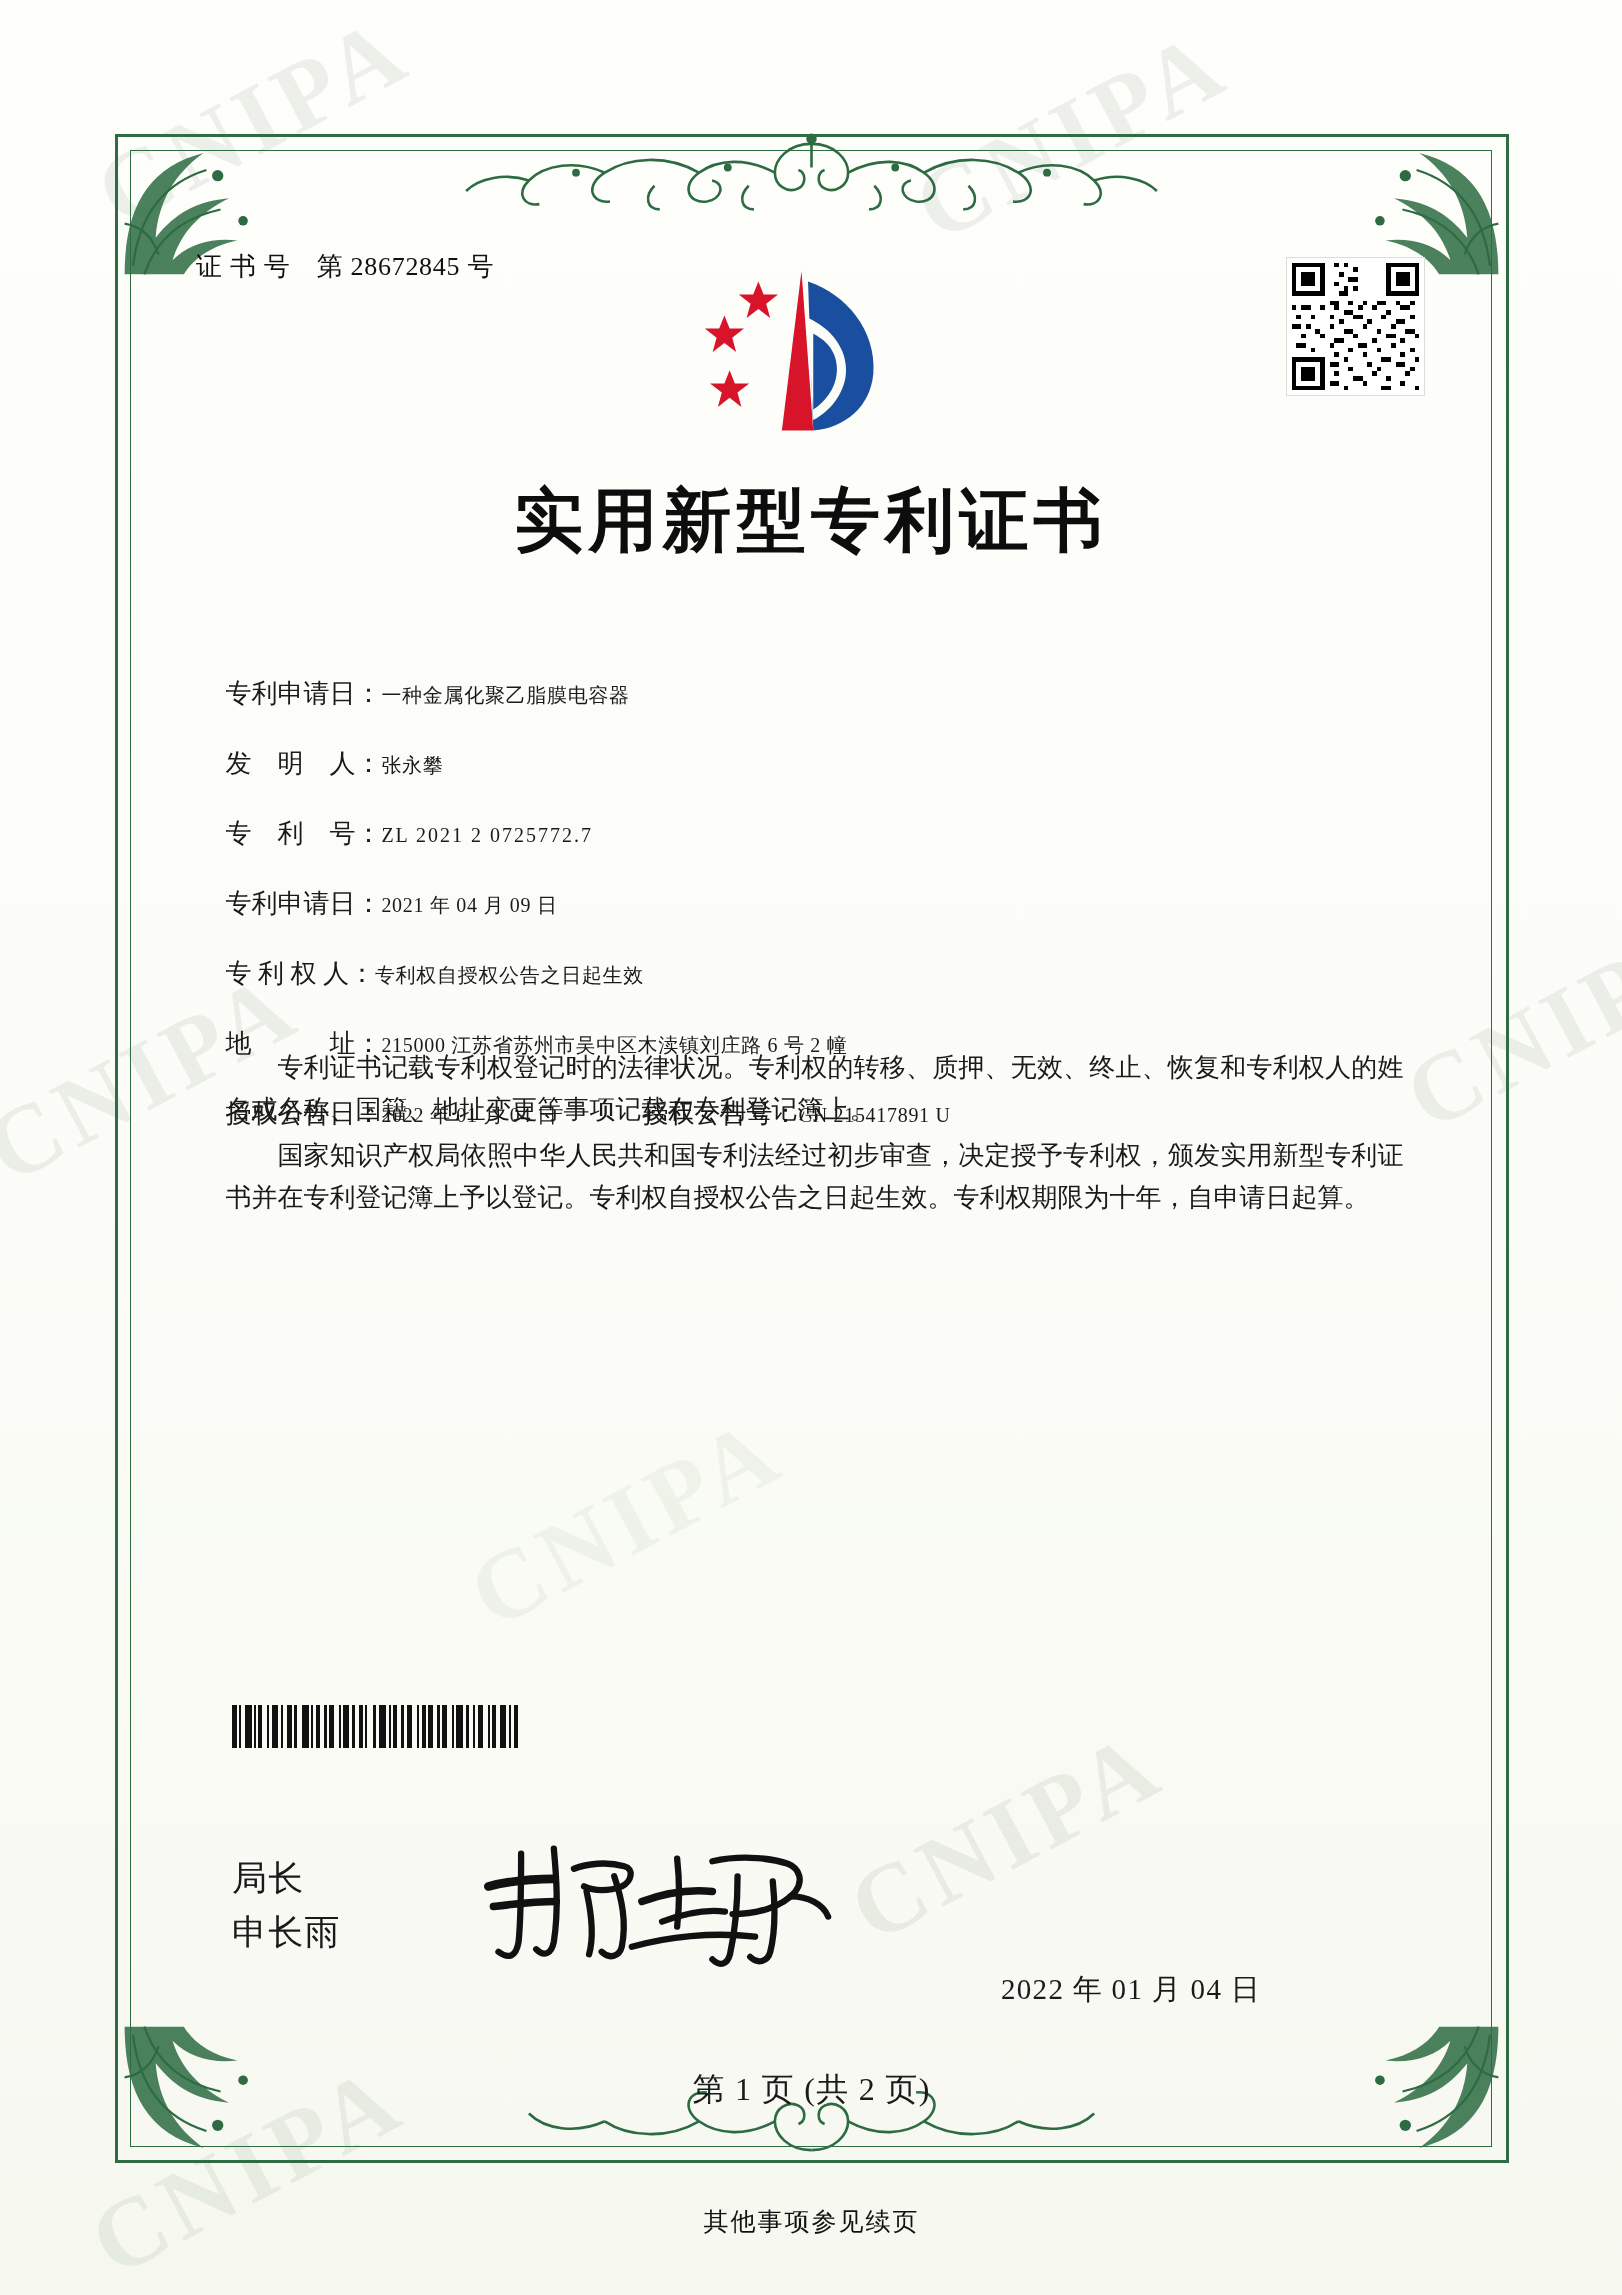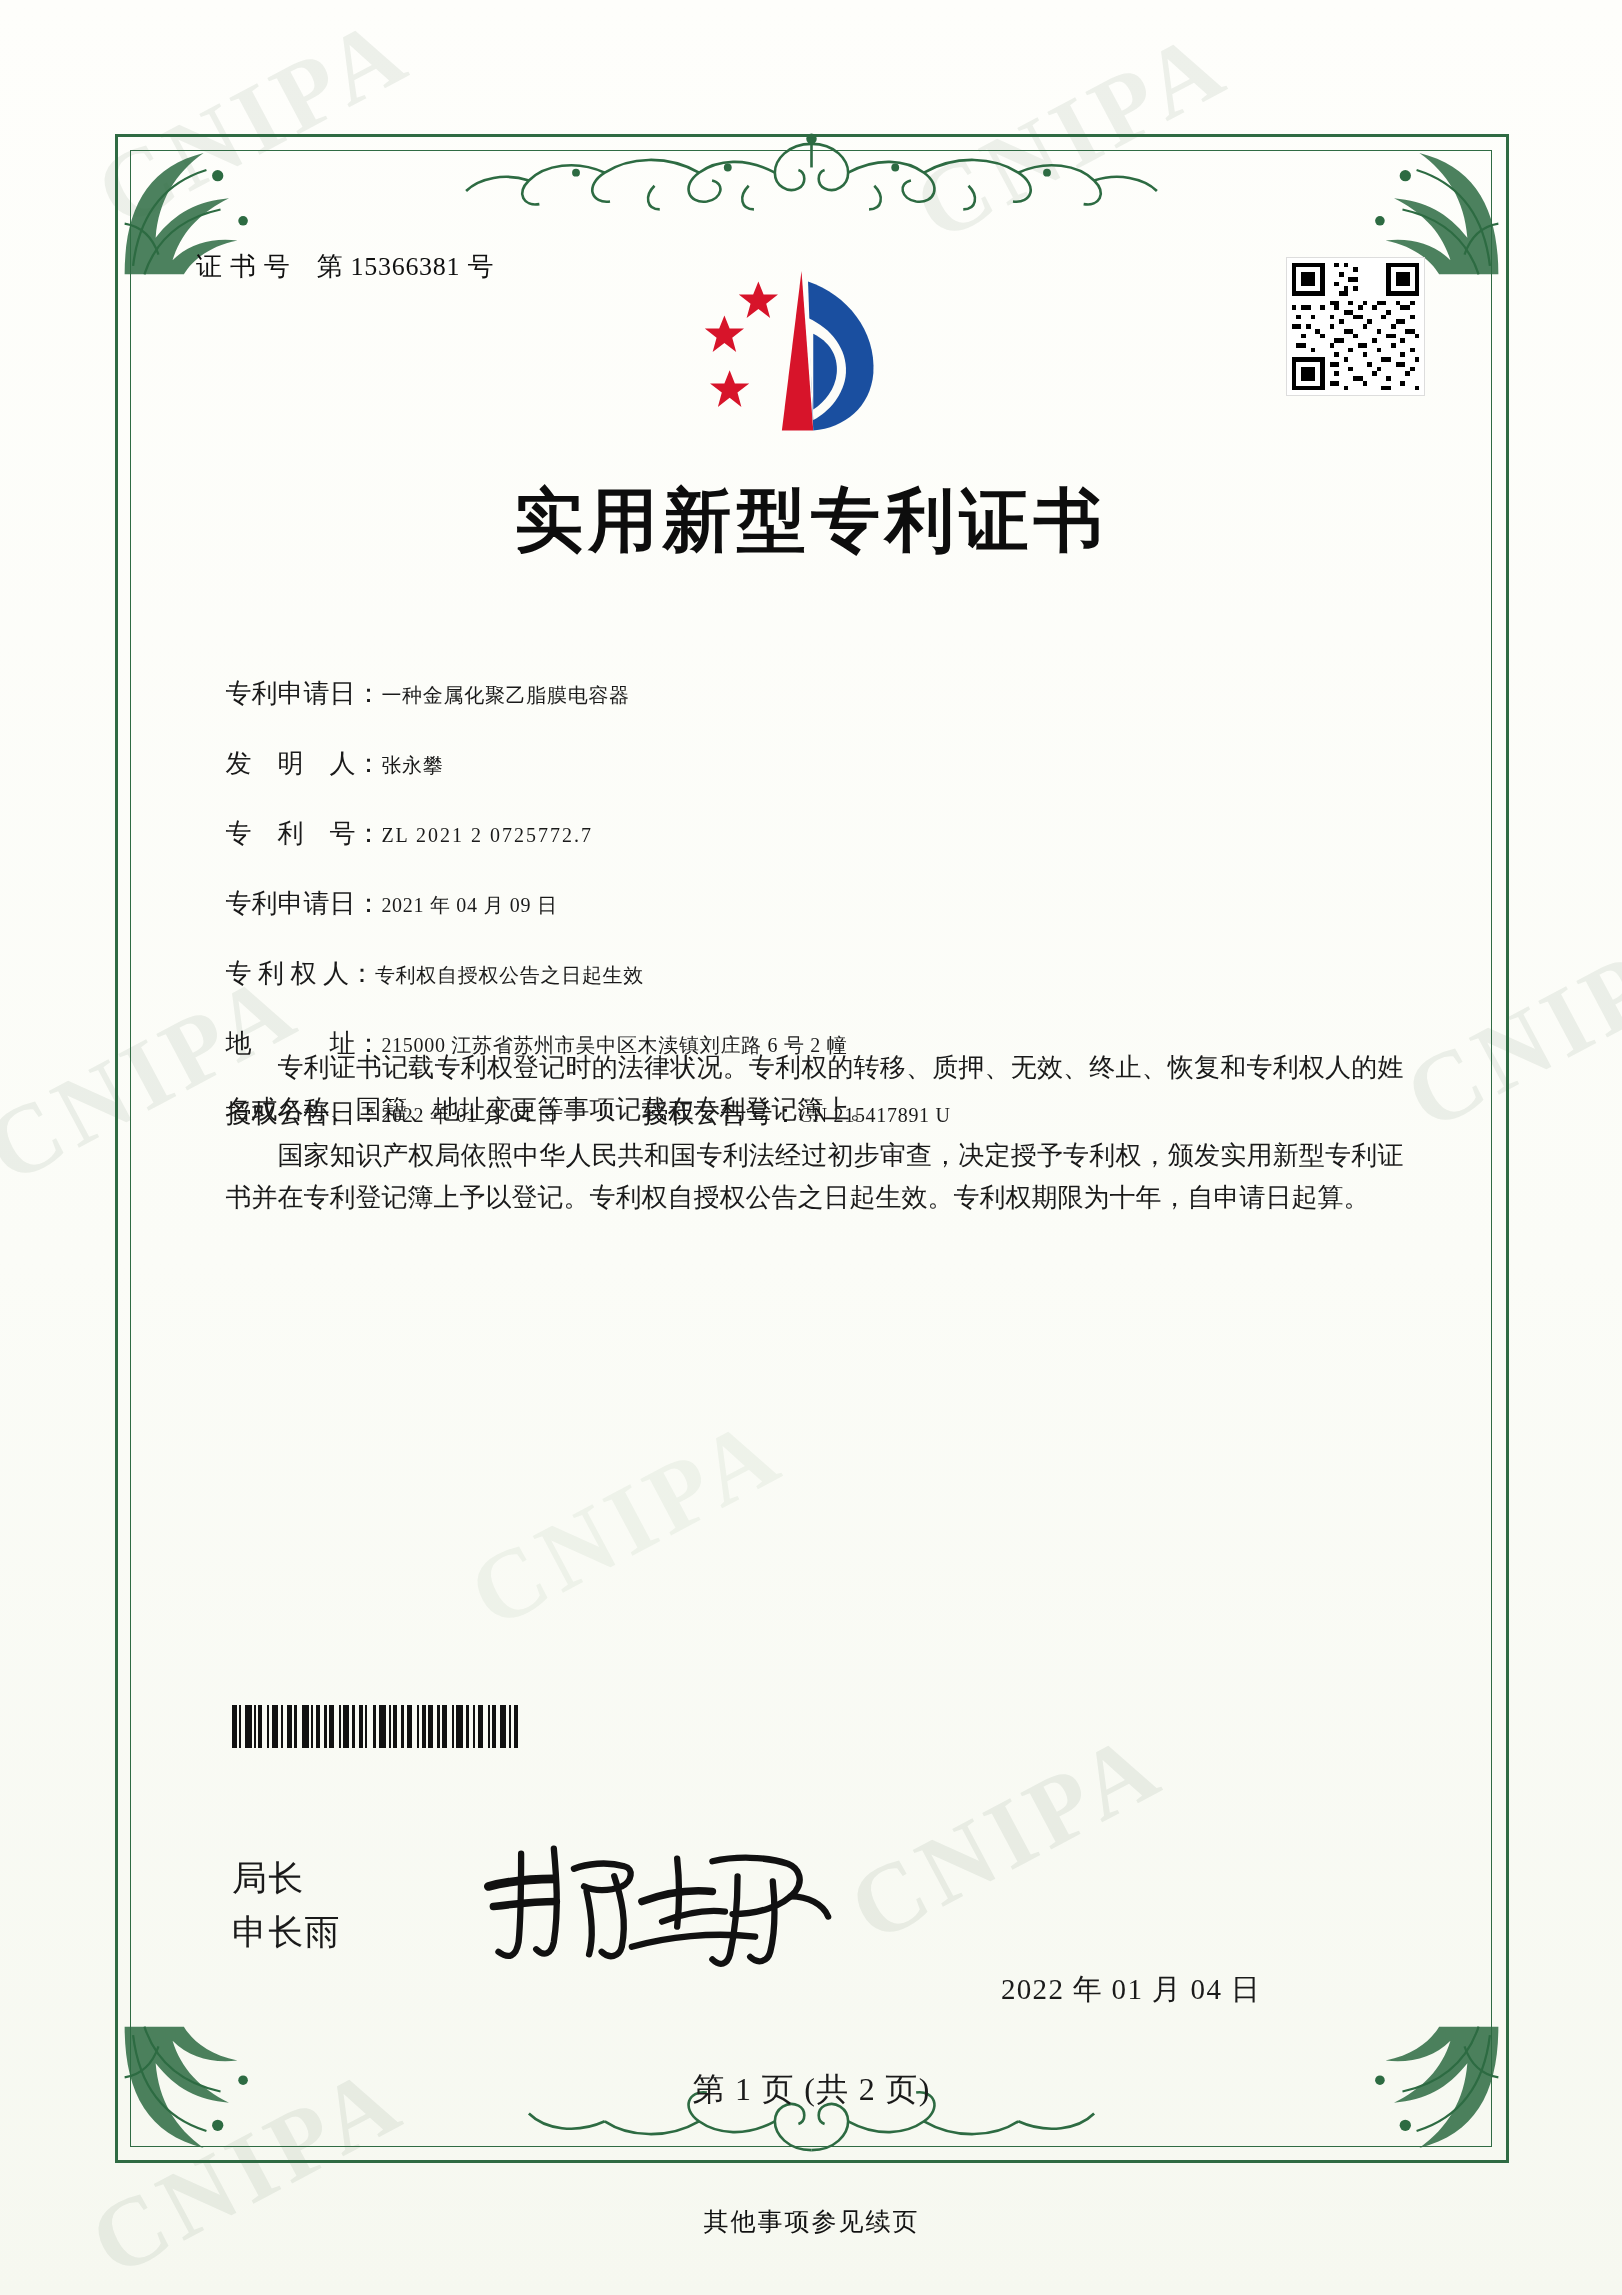--- a/index.html
+++ b/index.html
@@ -337,21 +337,21 @@
         <path d="M142 34 C120 24 96 28 84 40"></path>
         <path d="M458 34 C480 24 504 28 516 40"></path>
       </g>
     </svg>
   </div>
 
   <div class="content">
     <div class="cert-no">
       <span>证 书 号</span>
       <span style="display:inline-block;width:11.8px"></span>
-      <span>第 15366381 号</span>
+      <span>第 28672845 号</span>
     </div>
   </div>
 
   <div class="logo">
     <svg viewBox="0 0 190 150">
 
       <g fill="#d7142a">
         <polygon points="62,18 66,28 77,28 68,35 71,46 62,39 53,46 56,35 47,28 58,28"></polygon>
         <polygon points="36,44 40,54 51,54 42,61 45,72 36,65 27,72 30,61 21,54 32,54"></polygon>
         <polygon points="40,86 44,96 55,96 46,103 49,114 40,107 31,114 34,103 25,96 36,96"></polygon>

